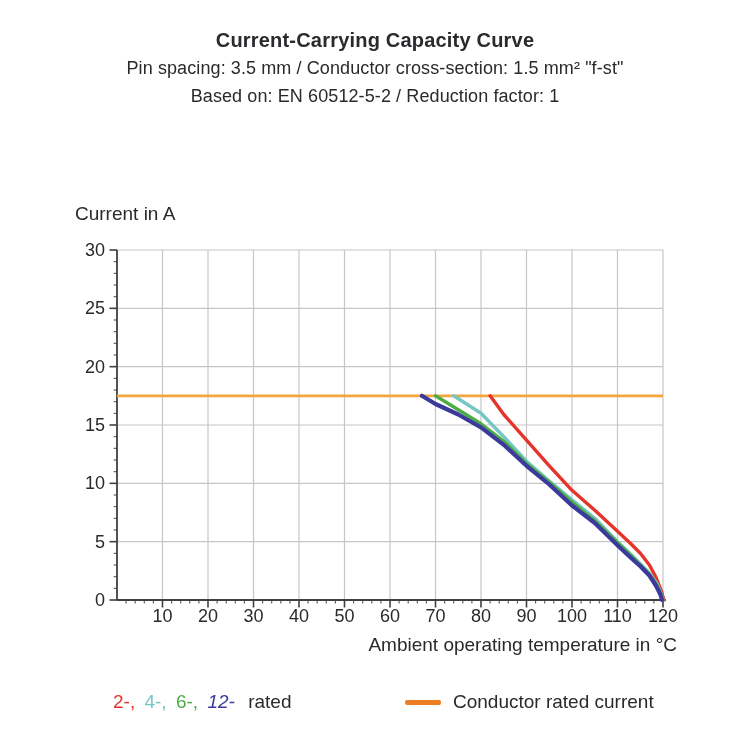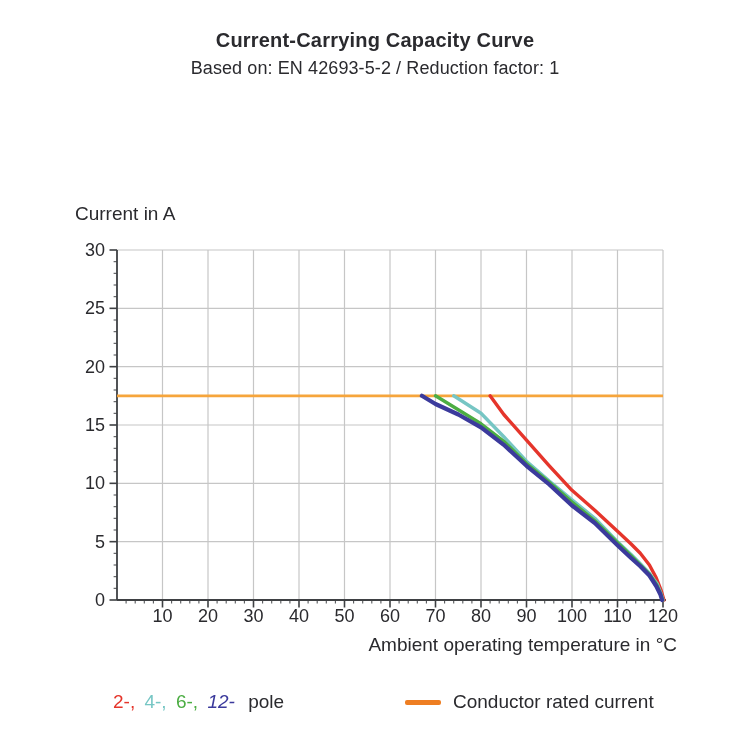--- a/index.html
+++ b/index.html
@@ -19,21 +19,22 @@
   .legend-left span{margin-right:4px;}
   .pole-word{color:#2a2a2e;margin-left:4px;}
   .legend-right{left:405px;top:691px;font-size:19px;display:flex;align-items:center;}
   .rated-dash{display:inline-block;width:36px;height:5px;border-radius:2px;margin-right:12px;}
 </style>
 </head>
 <body>
 
 <div class="abs header">
   <div class="title">Current-Carrying Capacity Curve</div>
-  <div class="subtitle">Based on: EN 42693-5-2 / Reduction factor: 1</div>
+  <div class="subtitle">Pin spacing: 3.5 mm / Conductor cross-section: 1.5 mm² "f-st"</div>
+  <div class="subtitle">Based on: EN 60512-5-2 / Reduction factor: 1</div>
 </div>
 
 <div class="abs y-axis-title">Current in A</div>
 
 <svg id="chart-svg" class="abs" width="750" height="404">
     <line x1="162.5" y1="20" x2="162.5" y2="370" stroke="#c6c6c6" stroke-width="1.2"></line>
     <line x1="208" y1="20" x2="208" y2="370" stroke="#c6c6c6" stroke-width="1.2"></line>
     <line x1="253.5" y1="20" x2="253.5" y2="370" stroke="#c6c6c6" stroke-width="1.2"></line>
     <line x1="299" y1="20" x2="299" y2="370" stroke="#c6c6c6" stroke-width="1.2"></line>
     <line x1="344.5" y1="20" x2="344.5" y2="370" stroke="#c6c6c6" stroke-width="1.2"></line>
@@ -169,19 +170,19 @@
     <polyline points="421.9,165.8 435.5,174.0 458.3,184.5 481.0,197.3 503.8,214.8 526.5,235.8 549.3,254.5 572.0,275.5 594.8,293.0 617.5,315.2 631.1,328.0 640.3,336.2 649.4,345.5 656.2,356.0 660.3,364.2 662.1,370.0" fill="none" stroke="#3b3a9c" stroke-width="4.2" stroke-linecap="round" stroke-linejoin="round"></polyline>
   </svg>
 
 <div class="abs x-axis-title">Ambient operating temperature in °C</div>
 
 <div class="abs legend-left">
   <span style="color: rgb(229, 53, 43);">2-,</span>
   <span style="color: rgb(118, 198, 196);">4-,</span>
   <span style="color: rgb(76, 173, 67);">6-,</span>
   <span style="color: rgb(59, 58, 156); font-style: italic;">12-</span>
-  <span class="pole-word">pole</span>
+  <span class="pole-word">rated</span>
 </div>
 
 <div class="abs legend-right">
   <span class="rated-dash" style="background-color: rgb(238, 126, 34);"></span>
   <span>Conductor rated current</span>
 </div>
 
 </body></html>

